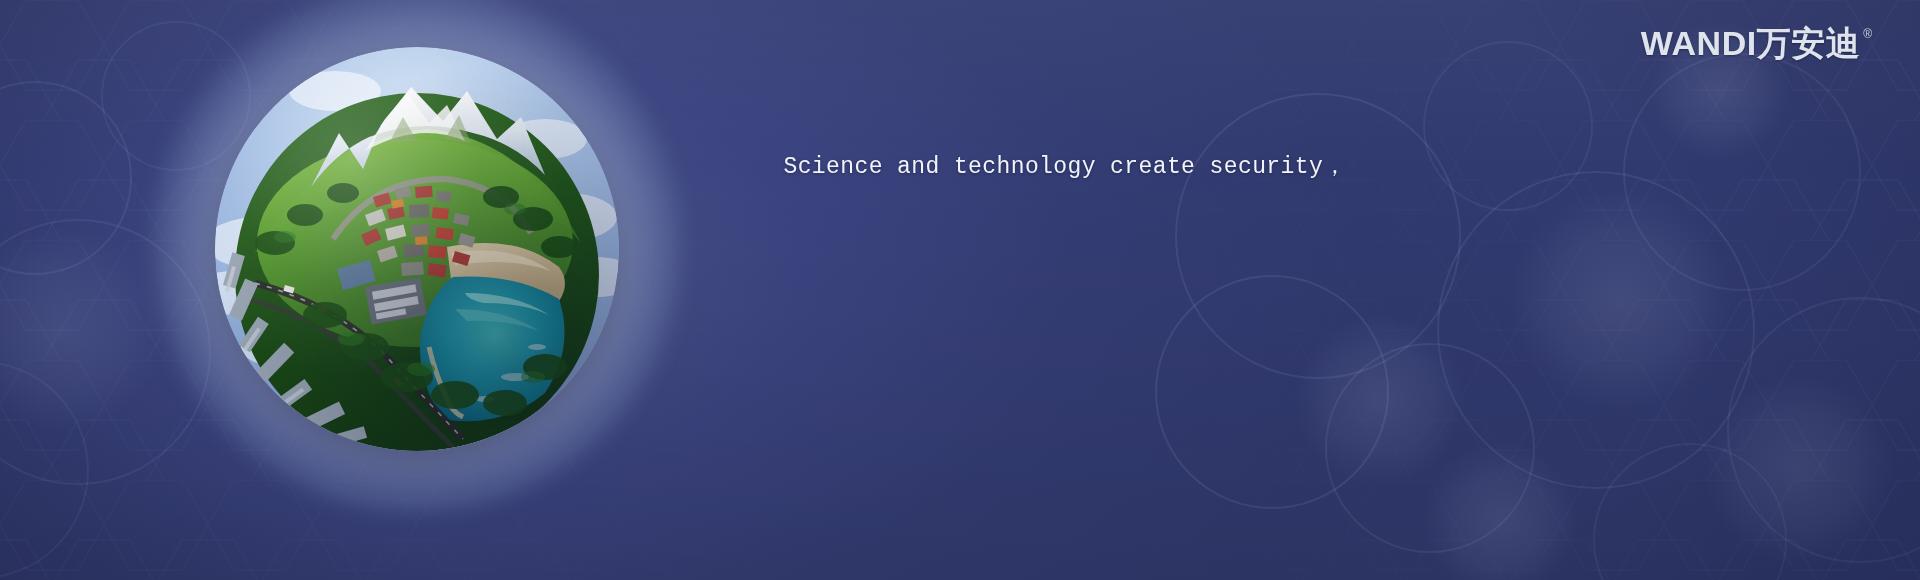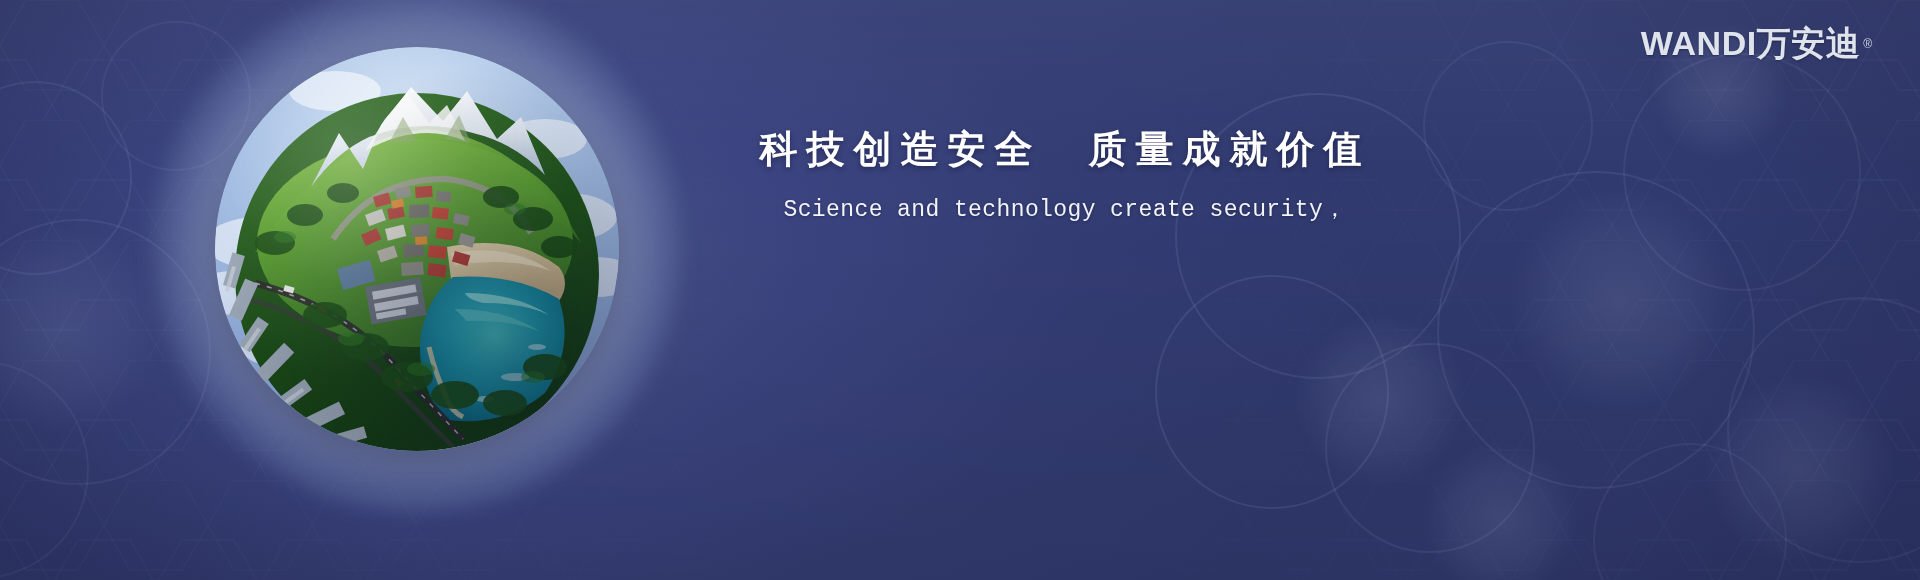--- a/index.html
+++ b/index.html
@@ -59,21 +59,21 @@
     position:absolute; inset:0; border-radius:50%;
     background:
       radial-gradient(circle at 34% 28%, rgba(255,255,255,0.22) 0%, rgba(255,255,255,0.05) 32%, rgba(255,255,255,0) 55%),
       radial-gradient(circle at 74% 80%, rgba(8,14,40,0.40) 0%, rgba(8,14,40,0.16) 42%, rgba(0,0,0,0) 70%);
     pointer-events:none;
   }
 
   
   #logo {
     position:absolute; right:48px; top:26px;
-    display:flex; align-items:center;
+    display:flex; align-items:flex-start;
     color:#d9dde8;
   }
   #logo .mark {
     font-size:34px; font-weight:bold;
     letter-spacing:0.5px; line-height:1;
     color:#dfe3ec;
     text-shadow:0 1px 2px rgba(10,14,40,0.45);
     white-space:nowrap;
   }
   #logo .reg {
@@ -344,19 +344,18 @@
       <div class="globe-shade"></div>
     </div>
   </div>
 
   <div id="logo">
     <span class="mark">WANDI万安迪</span>
     <span class="reg">®</span>
   </div>
 
   <div id="copy">
-    <div id="headline">科技创造安全　质量成就价值</div>
     <div id="subtitle">
       <div class="sub-line">Science and technology create security，</div>
     </div>
   </div>
 
 </div>
 
 </body></html>

